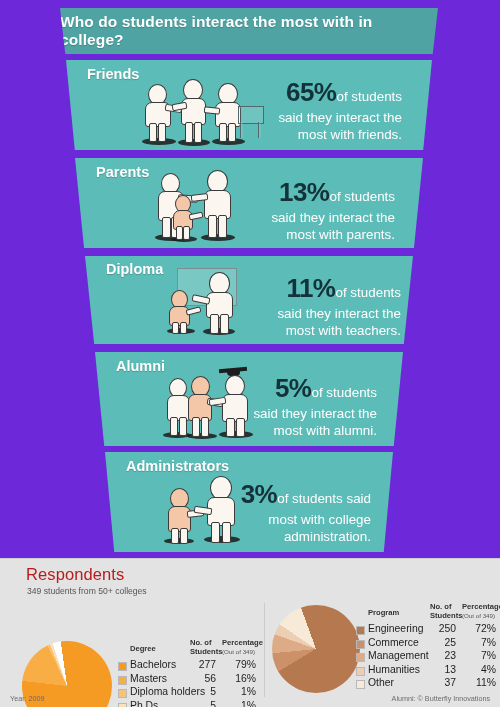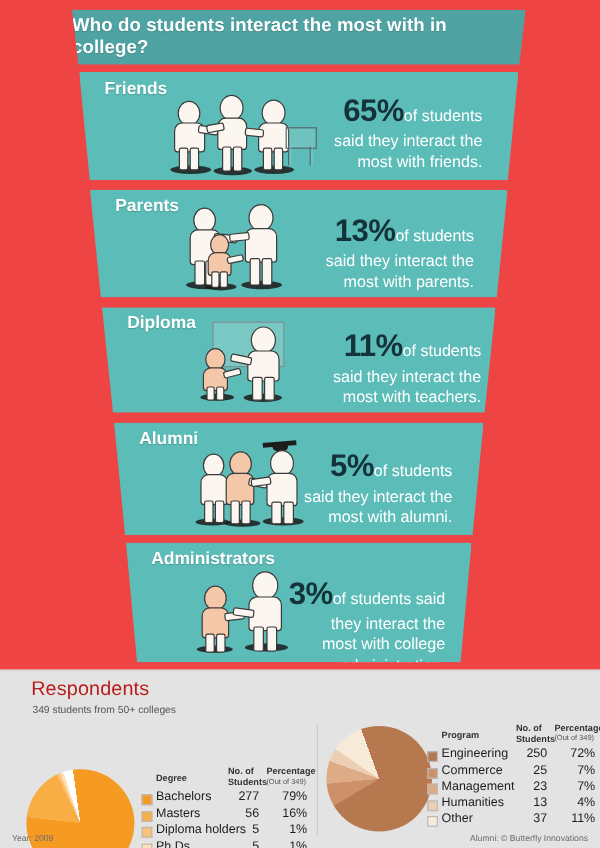--- a/index.html
+++ b/index.html
@@ -6,21 +6,21 @@
   body{
     width:500px;height:707px;
     background:#ffffff;
     font-family:"Liberation Sans", sans-serif;
     overflow:hidden;
     position:relative;
   }
   .page{position:relative;width:500px;height:707px;background:#fefefe;}
 
   
-  .funnel-area{position:relative;width:500px;height:630px;background:#ef4444;}
+  .funnel-area{position:relative;width:500px;height:630px;background:#6d28d9;}
 
   .title-band{
     position:absolute;left:60px;top:8px;width:378px;height:46px;
     background:#4fa3a3;
     clip-path:polygon(0% 0%, 100% 0%, 98.6% 100%, 1.4% 100%);
     display:flex;align-items:center;justify-content:center;
   }
   .title-band .t{
     color:#ffffff;font-size:15.5px;font-weight:bold;letter-spacing:0.1px;
     text-shadow:0 1px 1px rgba(0,0,0,.18);
@@ -257,21 +257,20 @@
 
         <div class="head" style="left:50px;top:4px;width:20px;height:22px;"></div>
         <div class="body" style="left:47px;top:25px;width:26px;height:27px;"></div>
         <div class="leg" style="left:51px;top:50px;width:7px;height:19px;"></div>
         <div class="leg" style="left:62px;top:50px;width:7px;height:19px;"></div>
         <div class="arm" style="left:34px;top:35px;width:16px;height:5px;transform:rotate(8deg);"></div>
       </div>
 
       <div class="stat" style="right:22px;top:26px;width:178px;">
         <div><span class="pct">3%</span><span class="txt">of students said</span></div>
-        <div class="txt">they interact the</div>
         <div class="txt">most with college</div>
         <div class="txt">administration.</div>
       </div>
     </div>
 
   </div>
 
   <div class="resp">
 
     <div class="resp-title">Respondents</div>

